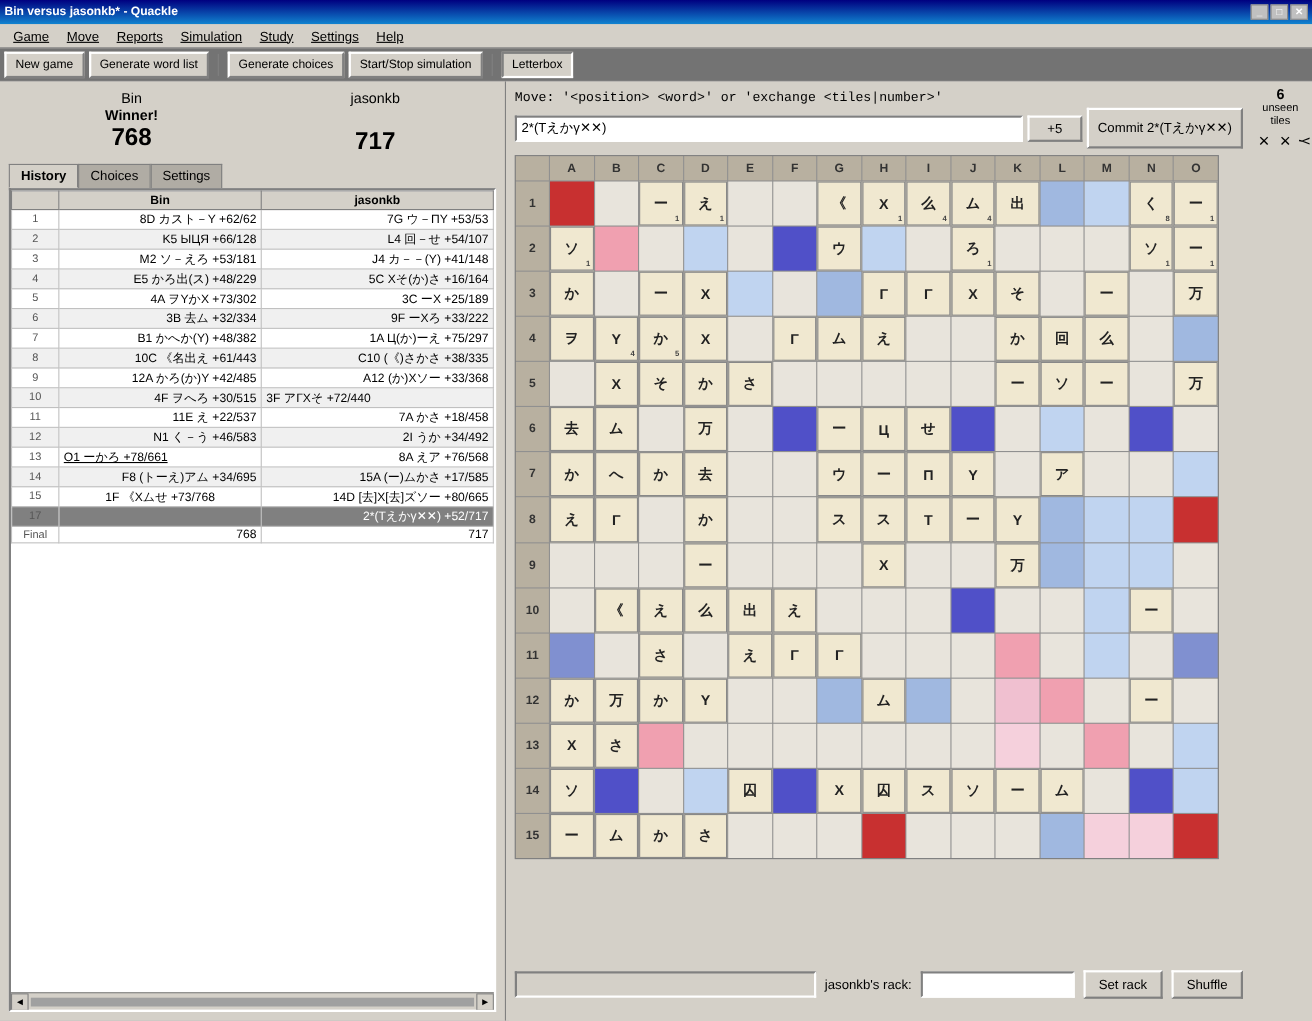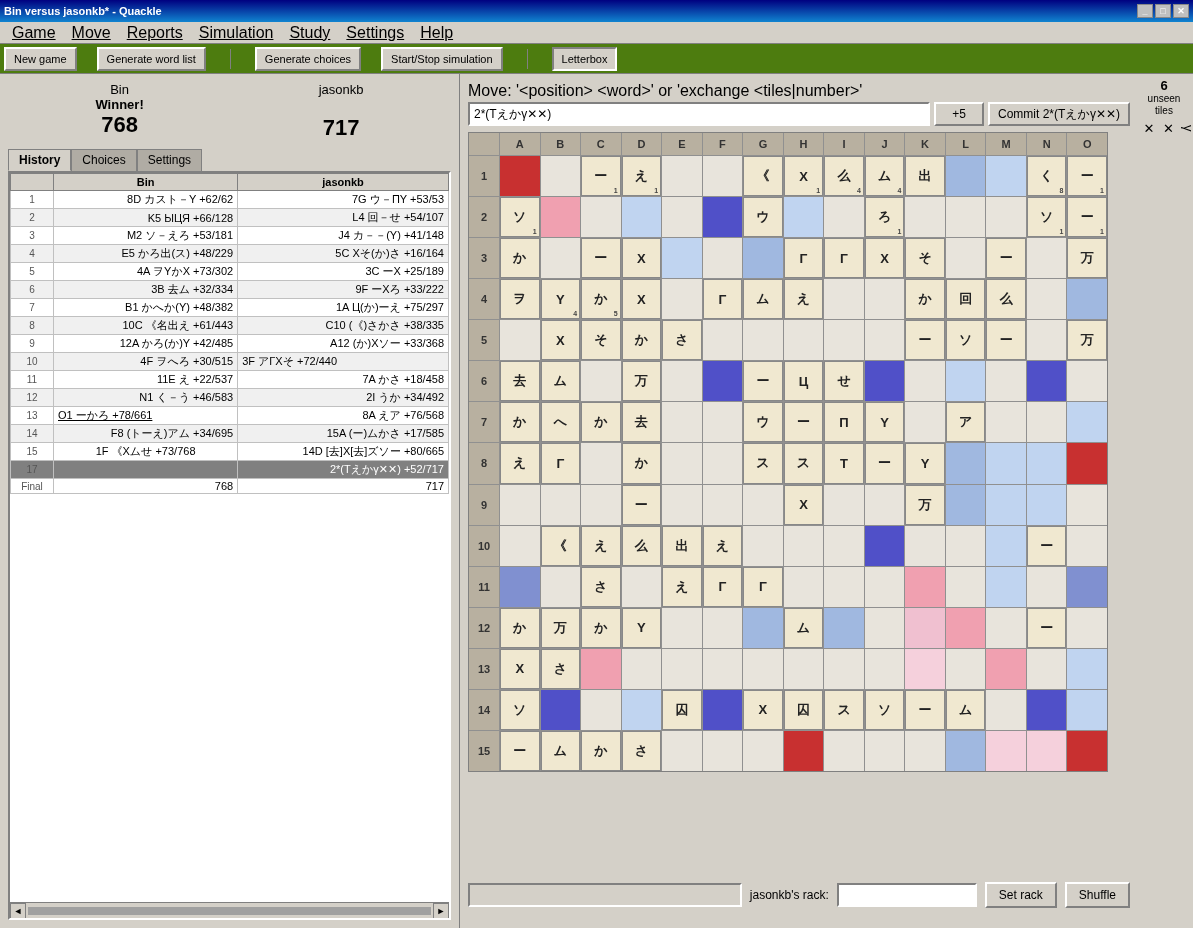--- a/index.html
+++ b/index.html
@@ -40,33 +40,33 @@
       background: #d4d0c8;
       border-bottom: 1px solid #808080;
       height: 22px;
       display: flex;
       align-items: center;
       padding: 0 4px;
     }
     .menu-item {
       padding: 2px 8px;
       cursor: pointer;
-      font-size: 16px;
+      font-size: 12px;
       text-decoration: underline;
     }
 
     
     #toolbar {
-      background: #4d7c0f;
+      background: #737373;
       border-bottom: 1px solid #808080;
       height: 30px;
       display: flex;
       align-items: center;
       padding: 2px 4px;
-      gap: 20px;
+      gap: 4px;
     }
     .toolbar-btn {
       background: #d4d0c8;
       border: 2px solid;
       border-color: #ffffff #808080 #808080 #ffffff;
       padding: 2px 8px;
       font-size: 11px;
       cursor: pointer;
       height: 24px;
     }
@@ -208,22 +208,23 @@
       line-height: 1.4;
       writing-mode: vertical-rl;
     }
 
     
     #move-area {
       margin-bottom: 6px;
       margin-right: 55px;
     }
     #move-label {
-      font-size: 16px;
+      font-size: 12px;
       margin-bottom: 2px;
+      font-family: Liberation Mono, monospace;
     }
     #move-input-row {
       display: flex;
       gap: 4px;
       align-items: center;
     }
     #move-input {
       flex: 1;
       height: 24px;
       border: 2px solid;
@@ -233,21 +234,21 @@
       padding: 0 4px;
     }
     #score-btn {
       width: 50px; height: 24px;
       background: #d4d0c8;
       border: 2px solid;
       border-color: #ffffff #808080 #808080 #ffffff;
       font-size: 12px; cursor: pointer;
     }
     #commit-btn {
-      height: 24px;
+      height: 37px;
       background: #d4d0c8;
       border: 2px solid;
       border-color: #ffffff #808080 #808080 #ffffff;
       font-size: 12px; cursor: pointer;
       padding: 0 8px;
     }
 
     
     #board-container {
       flex: 1;

